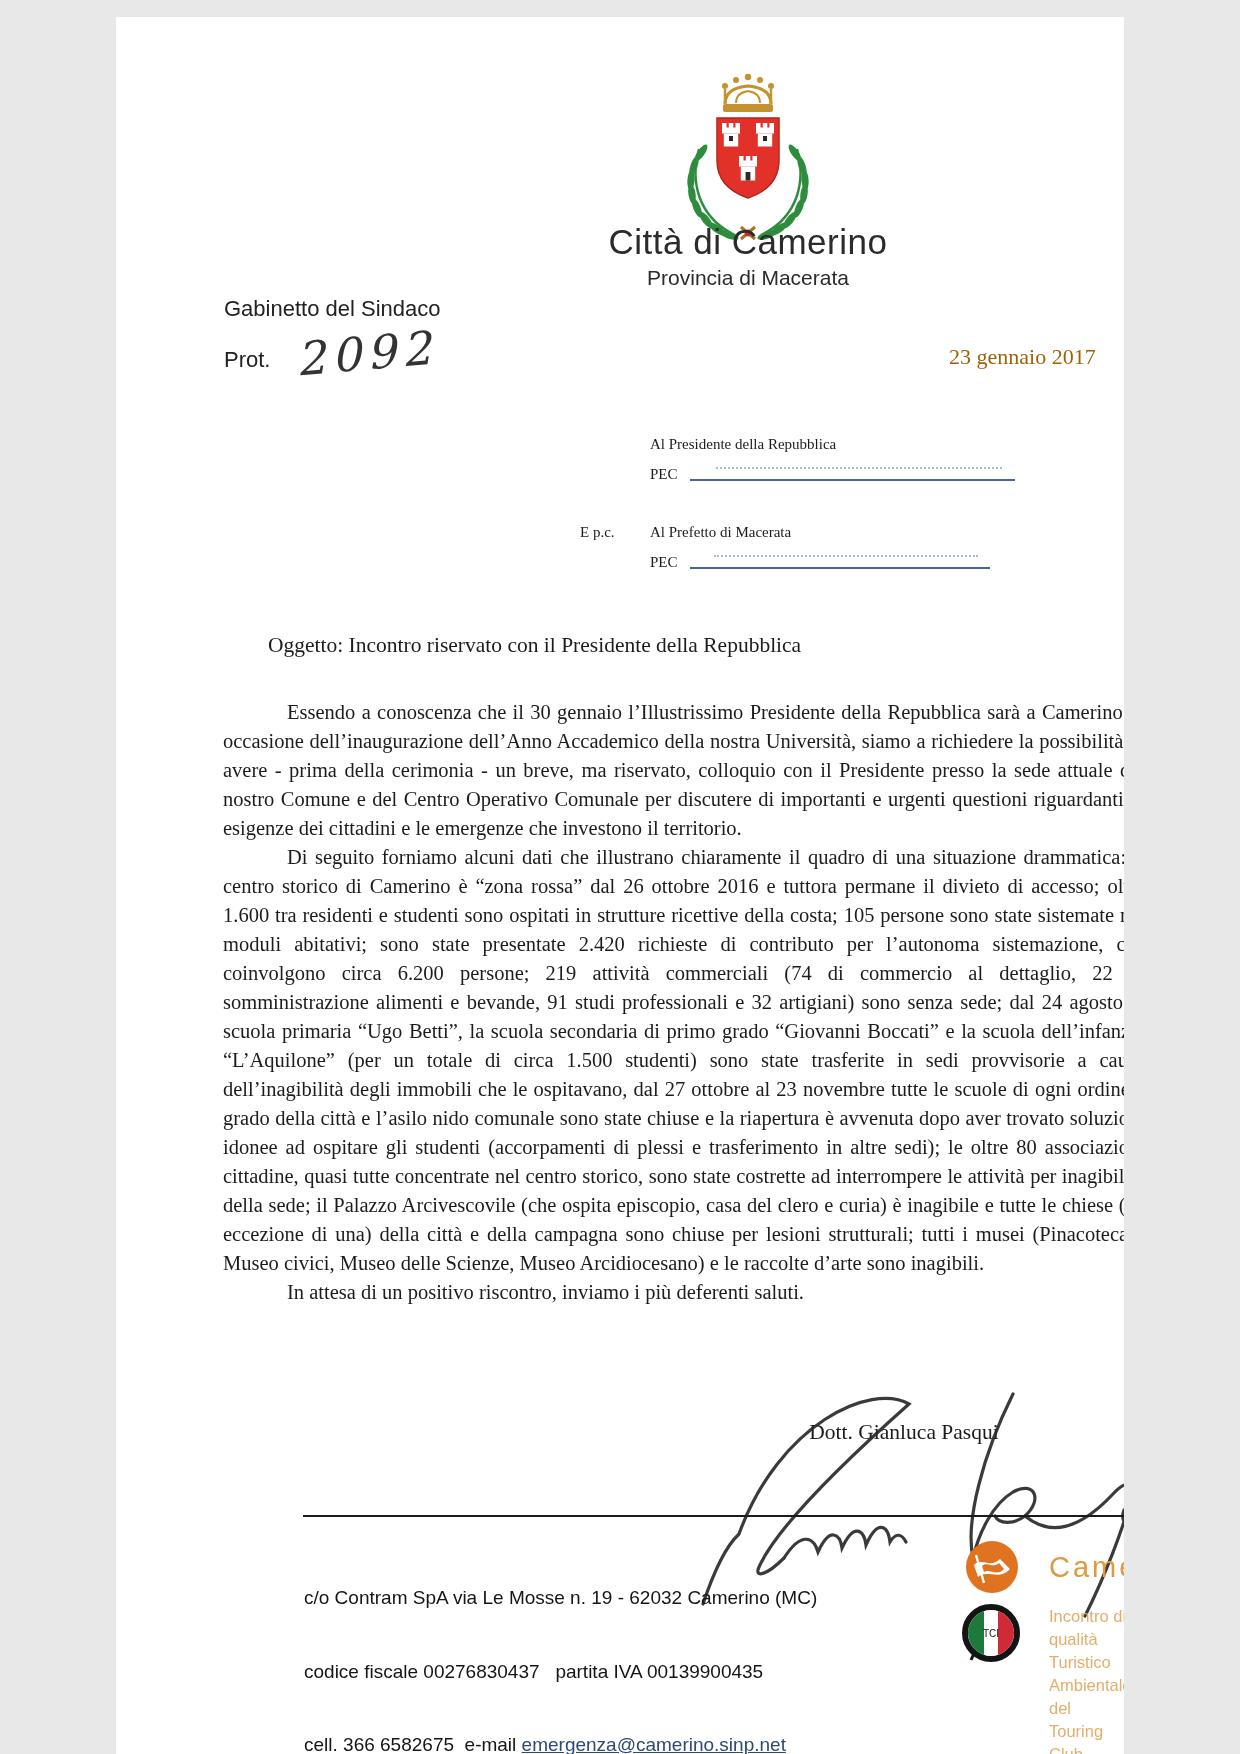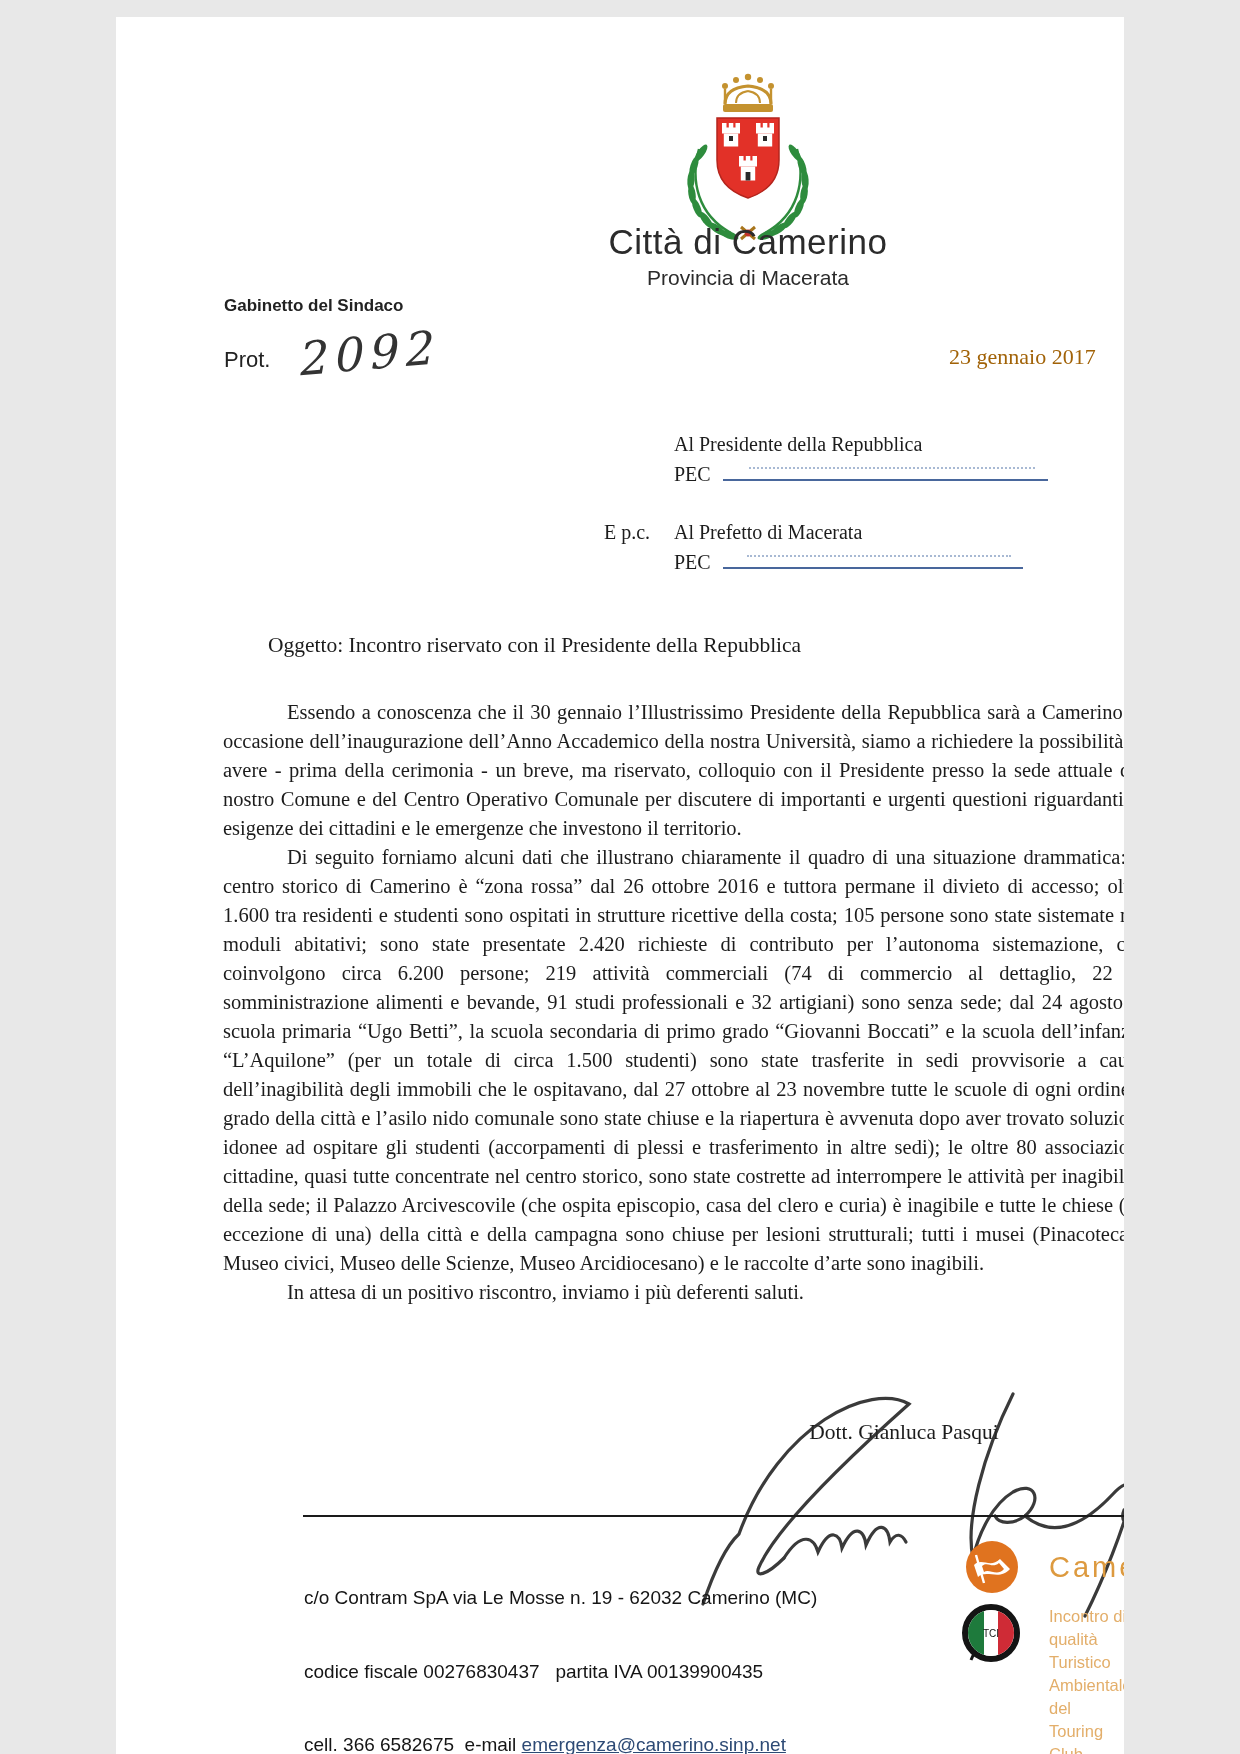--- a/index.html
+++ b/index.html
@@ -4,28 +4,28 @@
 <style>
   html,body{margin:0;padding:0;background:#e8e8e8;}
   .page{position:relative;width:1008px;height:1754px;margin:17px auto;background:#ffffff;
         font-family:"Liberation Serif", serif;color:#1c1c1c;overflow:hidden;}
   .abs{position:absolute;}
   
   .city-name{left:12px;top:205px;width:1240px;text-align:center;
              font-family:"Liberation Sans", sans-serif;font-size:35px;color:#2b2b2b;letter-spacing:.5px;}
   .province{left:12px;top:249px;width:1240px;text-align:center;
             font-family:"Liberation Sans", sans-serif;font-size:21px;color:#2b2b2b;}
-  .office{left:108px;top:279px;font-family:"Liberation Sans", sans-serif;font-size:17px;color:#222;font-weight:bold;}
+  .office{left:108px;top:279px;font-family:"Liberation Sans", sans-serif;font-size:22px;color:#222;}
   .prot-row{left:108px;top:324px;font-family:"Liberation Sans", sans-serif;font-size:22px;color:#222;}
   .prot-number{display:inline-block;margin-left:30px;font-family:"DejaVu Serif", serif;
                font-style:italic;font-size:46px;line-height:20px;color:#333;
                transform:rotate(-5deg) skewX(-4deg) translateY(2px);letter-spacing:6px;}
   .date{left:833px;top:327px;font-size:22px;color:#a16207;}
   
-  .recipient-block{left:488px;top:414px;font-size:20px;line-height:26px;}
+  .recipient-block{left:464px;top:414px;font-size:15px;line-height:26px;}
   .rec-row{display:flex;}
   .rec-cc-label{width:70px;flex:0 0 70px;}
   .pec-row{margin-top:4px;display:flex;align-items:flex-start;}
   .redact{display:inline-block;height:18px;width:325px;margin-left:12px;
           border-bottom:2px solid #49679c;position:relative;}
   .redact::before{content:"";position:absolute;left:8%;right:4%;top:6px;
           border-bottom:2px dotted #93a8c9;opacity:.8;}
   .redact.short{width:300px;}
   
   .subject{left:152px;top:616px;font-size:21.5px;}

